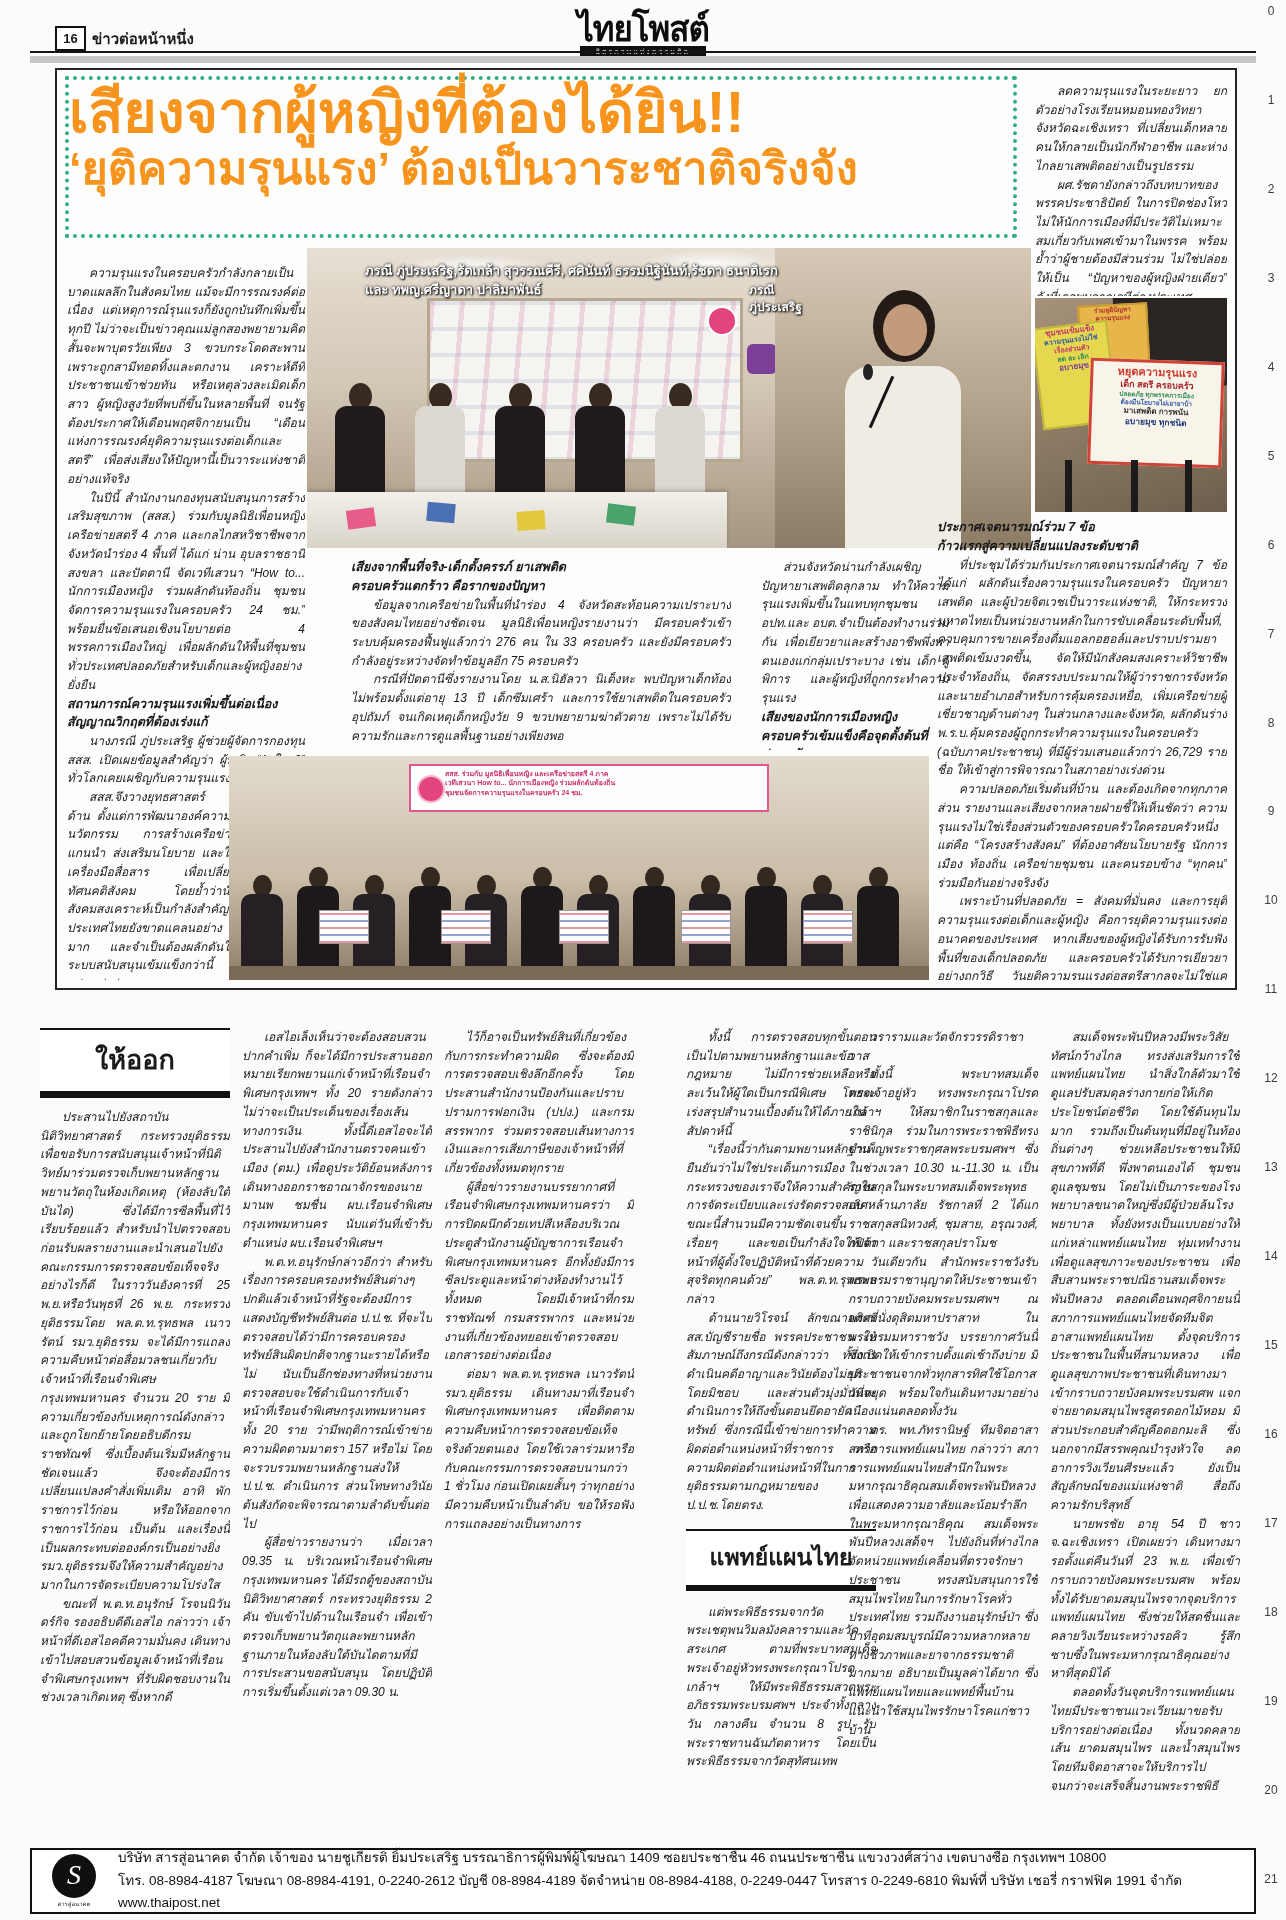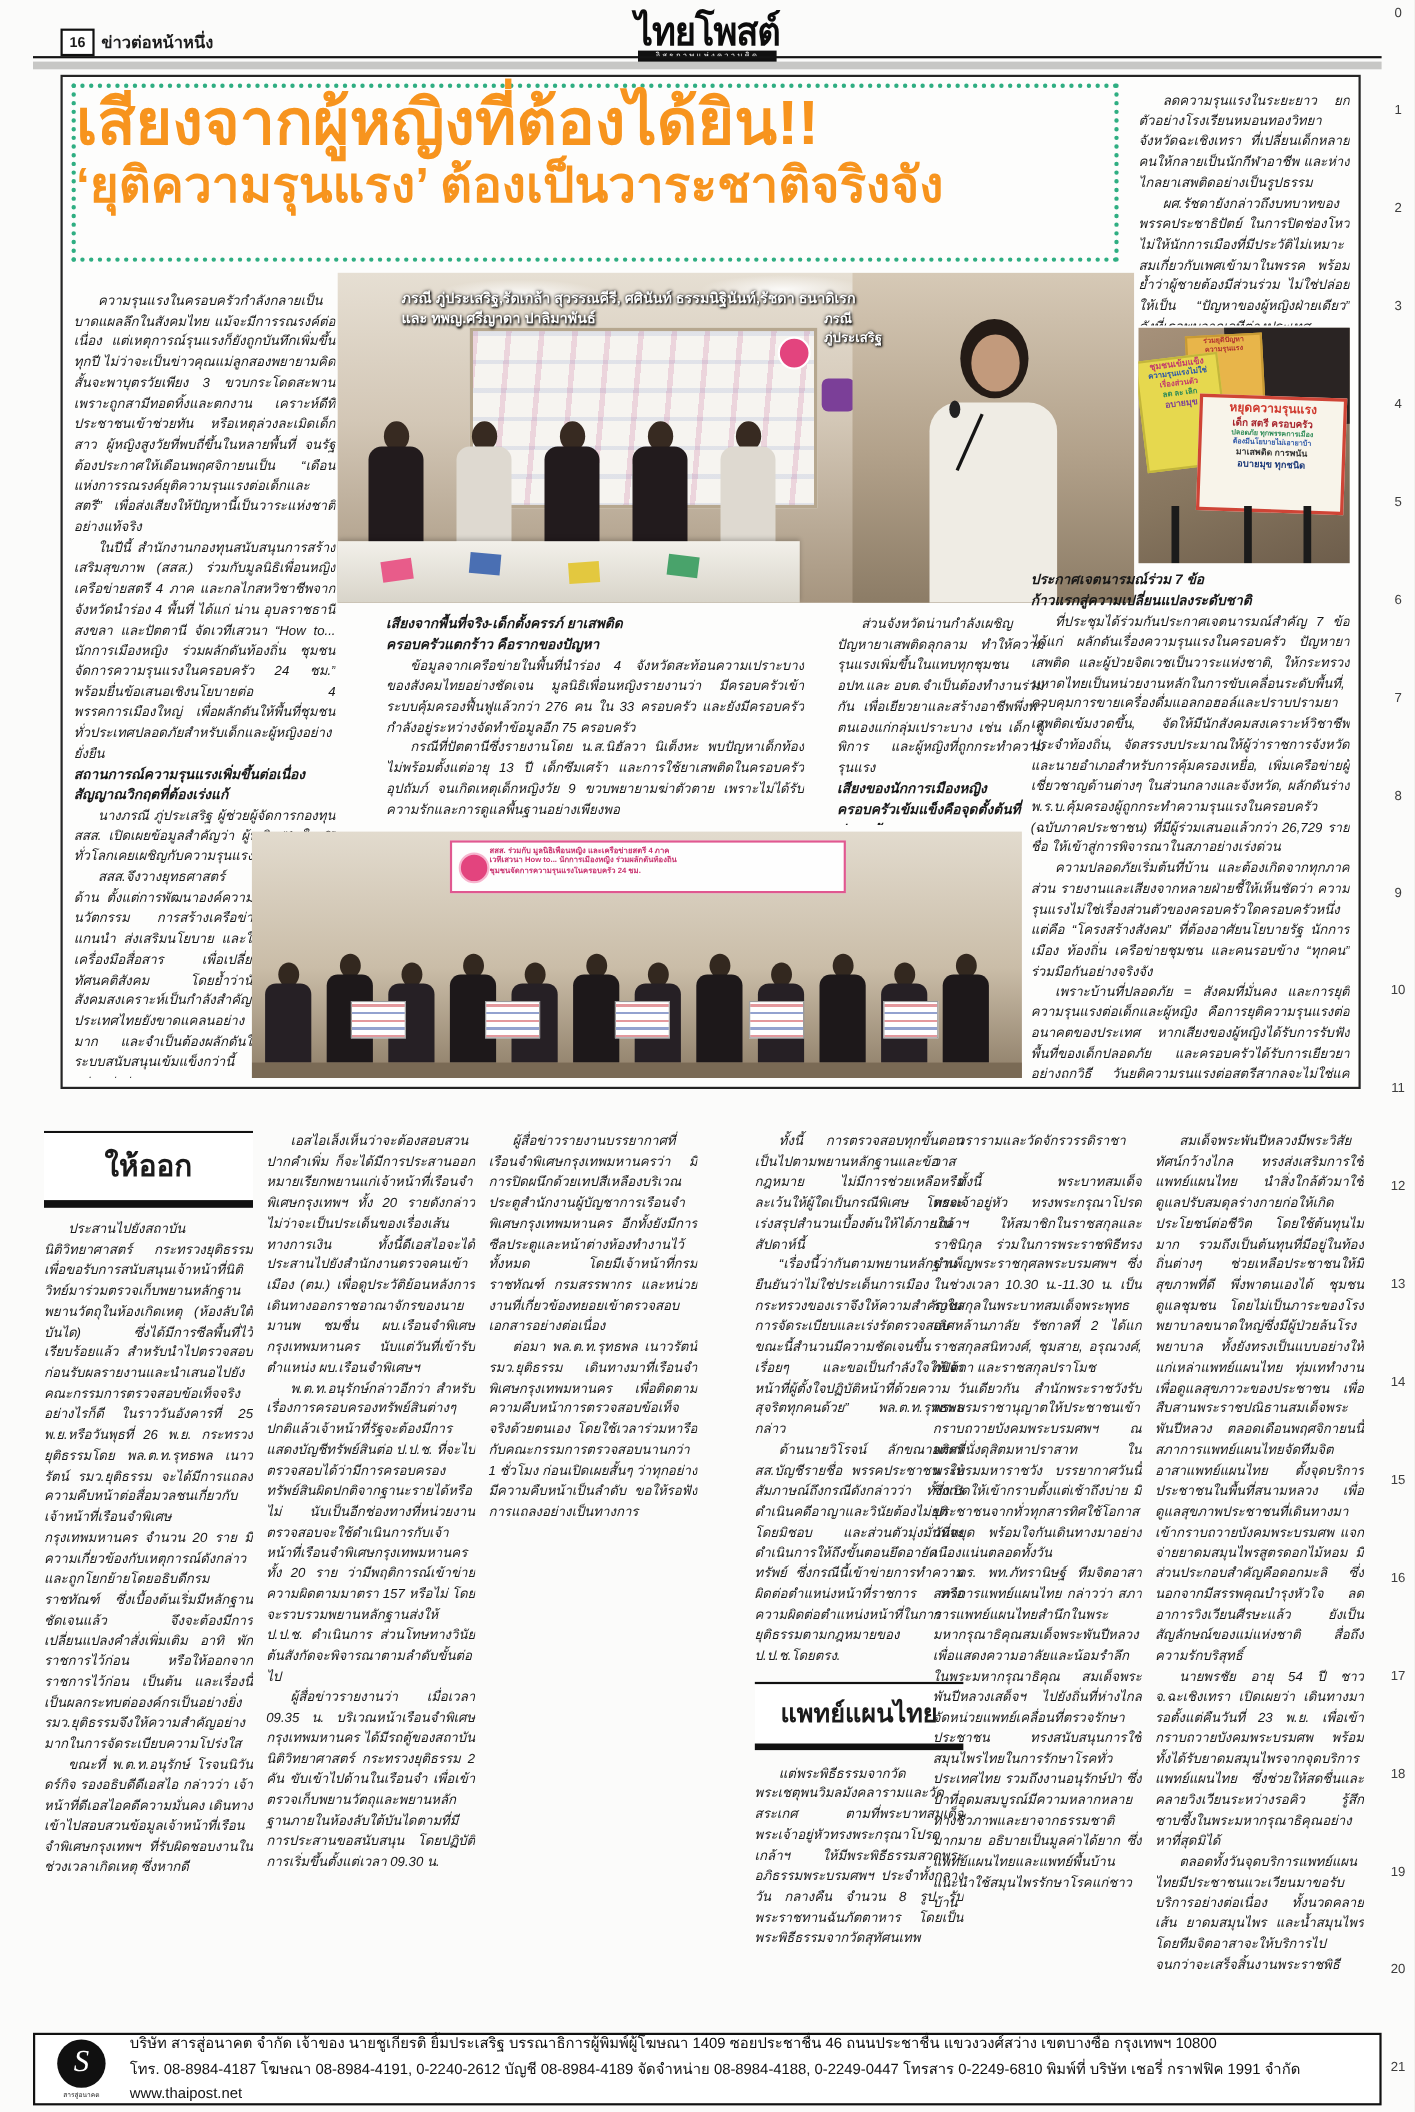--- a/index.html
+++ b/index.html
@@ -359,20 +359,21 @@
         <p>ประสานไปยังสถาบันนิติวิทยาศาสตร์ กระทรวงยุติธรรม เพื่อขอรับการสนับสนุนเจ้าหน้าที่นิติวิทย์มาร่วมตรวจเก็บพยานหลักฐาน พยานวัตถุในห้องเกิดเหตุ (ห้องลับใต้บันได) ซึ่งได้มีการซีลพื้นที่ไว้เรียบร้อยแล้ว สำหรับนำไปตรวจสอบ ก่อนรับผลรายงานและนำเสนอไปยังคณะกรรมการตรวจสอบข้อเท็จจริง อย่างไรก็ดี ในราววันอังคารที่ 25 พ.ย.หรือวันพุธที่ 26 พ.ย. กระทรวงยุติธรรมโดย พล.ต.ท.รุทธพล เนาวรัตน์ รมว.ยุติธรรม จะได้มีการแถลงความคืบหน้าต่อสื่อมวลชนเกี่ยวกับเจ้าหน้าที่เรือนจำพิเศษกรุงเทพมหานคร จำนวน 20 ราย มีความเกี่ยวข้องกับเหตุการณ์ดังกล่าว และถูกโยกย้ายโดยอธิบดีกรมราชทัณฑ์ ซึ่งเบื้องต้นเริ่มมีหลักฐานชัดเจนแล้ว จึงจะต้องมีการเปลี่ยนแปลงคำสั่งเพิ่มเติม อาทิ พักราชการไว้ก่อน หรือให้ออกจากราชการไว้ก่อน เป็นต้น และเรื่องนี้เป็นผลกระทบต่อองค์กรเป็นอย่างยิ่ง รมว.ยุติธรรมจึงให้ความสำคัญอย่างมากในการจัดระเบียบความโปร่งใส</p>
         <p>ขณะที่ พ.ต.ท.อนุรักษ์ โรจนนิวันดร์กิจ รองอธิบดีดีเอสไอ กล่าวว่า เจ้าหน้าที่ดีเอสไอคดีความมั่นคง เดินทางเข้าไปสอบสวนข้อมูลเจ้าหน้าที่เรือนจำพิเศษกรุงเทพฯ ที่รับผิดชอบงานในช่วงเวลาเกิดเหตุ ซึ่งหากดี</p>
       </div>
   </div>
   <div class="col c2 bt">
       <p>เอสไอเล็งเห็นว่าจะต้องสอบสวนปากคำเพิ่ม ก็จะได้มีการประสานออกหมายเรียกพยานแก่เจ้าหน้าที่เรือนจำพิเศษกรุงเทพฯ ทั้ง 20 รายดังกล่าว ไม่ว่าจะเป็นประเด็นของเรื่องเส้นทางการเงิน ทั้งนี้ดีเอสไอจะได้ประสานไปยังสำนักงานตรวจคนเข้าเมือง (ตม.) เพื่อดูประวัติย้อนหลังการเดินทางออกราชอาณาจักรของนายมานพ ชมชื่น ผบ.เรือนจำพิเศษกรุงเทพมหานคร นับแต่วันที่เข้ารับตำแหน่ง ผบ.เรือนจำพิเศษฯ</p>
       <p>พ.ต.ท.อนุรักษ์กล่าวอีกว่า สำหรับเรื่องการครอบครองทรัพย์สินต่างๆ ปกติแล้วเจ้าหน้าที่รัฐจะต้องมีการแสดงบัญชีทรัพย์สินต่อ ป.ป.ช. ที่จะไปตรวจสอบได้ว่ามีการครอบครองทรัพย์สินผิดปกติจากฐานะรายได้หรือไม่ นับเป็นอีกช่องทางที่หน่วยงานตรวจสอบจะใช้ดำเนินการกับเจ้าหน้าที่เรือนจำพิเศษกรุงเทพมหานครทั้ง 20 ราย ว่ามีพฤติการณ์เข้าข่ายความผิดตามมาตรา 157 หรือไม่ โดยจะรวบรวมพยานหลักฐานส่งให้ ป.ป.ช. ดำเนินการ ส่วนโทษทางวินัยต้นสังกัดจะพิจารณาตามลำดับขั้นต่อไป</p>
       <p>ผู้สื่อข่าวรายงานว่า เมื่อเวลา 09.35 น. บริเวณหน้าเรือนจำพิเศษกรุงเทพมหานคร ได้มีรถตู้ของสถาบันนิติวิทยาศาสตร์ กระทรวงยุติธรรม 2 คัน ขับเข้าไปด้านในเรือนจำ เพื่อเข้าตรวจเก็บพยานวัตถุและพยานหลักฐานภายในห้องลับใต้บันไดตามที่มีการประสานขอสนับสนุน โดยปฏิบัติการเริ่มขึ้นตั้งแต่เวลา 09.30 น.</p>
     </div>
   <div class="col c3 bt">
+      <p>ไว้ก็อาจเป็นทรัพย์สินที่เกี่ยวข้องกับการกระทำความผิด ซึ่งจะต้องมีการตรวจสอบเชิงลึกอีกครั้ง โดยประสานสำนักงานป้องกันและปราบปรามการฟอกเงิน (ปปง.) และกรมสรรพากร ร่วมตรวจสอบเส้นทางการเงินและการเสียภาษีของเจ้าหน้าที่ที่เกี่ยวข้องทั้งหมดทุกราย</p>
       <p>ผู้สื่อข่าวรายงานบรรยากาศที่เรือนจำพิเศษกรุงเทพมหานครว่า มีการปิดผนึกด้วยเทปสีเหลืองบริเวณประตูสำนักงานผู้บัญชาการเรือนจำพิเศษกรุงเทพมหานคร อีกทั้งยังมีการซีลประตูและหน้าต่างห้องทำงานไว้ทั้งหมด โดยมีเจ้าหน้าที่กรมราชทัณฑ์ กรมสรรพากร และหน่วยงานที่เกี่ยวข้องทยอยเข้าตรวจสอบเอกสารอย่างต่อเนื่อง</p>
       <p>ต่อมา พล.ต.ท.รุทธพล เนาวรัตน์ รมว.ยุติธรรม เดินทางมาที่เรือนจำพิเศษกรุงเทพมหานคร เพื่อติดตามความคืบหน้าการตรวจสอบข้อเท็จจริงด้วยตนเอง โดยใช้เวลาร่วมหารือกับคณะกรรมการตรวจสอบนานกว่า 1 ชั่วโมง ก่อนเปิดเผยสั้นๆ ว่าทุกอย่างมีความคืบหน้าเป็นลำดับ ขอให้รอฟังการแถลงอย่างเป็นทางการ</p>
     </div>
   <div class="col c4">
     <div class="bt">
         <p>ทั้งนี้ การตรวจสอบทุกขั้นตอนเป็นไปตามพยานหลักฐานและข้อกฎหมาย ไม่มีการช่วยเหลือหรือละเว้นให้ผู้ใดเป็นกรณีพิเศษ โดยจะเร่งสรุปสำนวนเบื้องต้นให้ได้ภายในสัปดาห์นี้</p>
         <p>“เรื่องนี้ว่ากันตามพยานหลักฐาน ยืนยันว่าไม่ใช่ประเด็นการเมือง กระทรวงของเราจึงให้ความสำคัญในการจัดระเบียบและเร่งรัดตรวจสอบ ขณะนี้สำนวนมีความชัดเจนขึ้นเรื่อยๆ และขอเป็นกำลังใจให้เจ้าหน้าที่ผู้ตั้งใจปฏิบัติหน้าที่ด้วยความสุจริตทุกคนด้วย” พล.ต.ท.รุทธพลกล่าว</p>
         <p>ด้านนายวิโรจน์ ลักขณาอดิศร สส.บัญชีรายชื่อ พรรคประชาชน ให้สัมภาษณ์ถึงกรณีดังกล่าวว่า ทั้งการดำเนินคดีอาญาและวินัยต้องไม่ยุติโดยมิชอบ และส่วนตัวมุ่งมั่นที่จะดำเนินการให้ถึงขั้นตอนยึดอายัดทรัพย์ ซึ่งกรณีนี้เข้าข่ายการทำความผิดต่อตำแหน่งหน้าที่ราชการ หรือความผิดต่อตำแหน่งหน้าที่ในการยุติธรรมตามกฎหมายของ ป.ป.ช.โดยตรง.</p>
       </div>
     <div class="hbox2">แพทย์แผนไทย</div>

